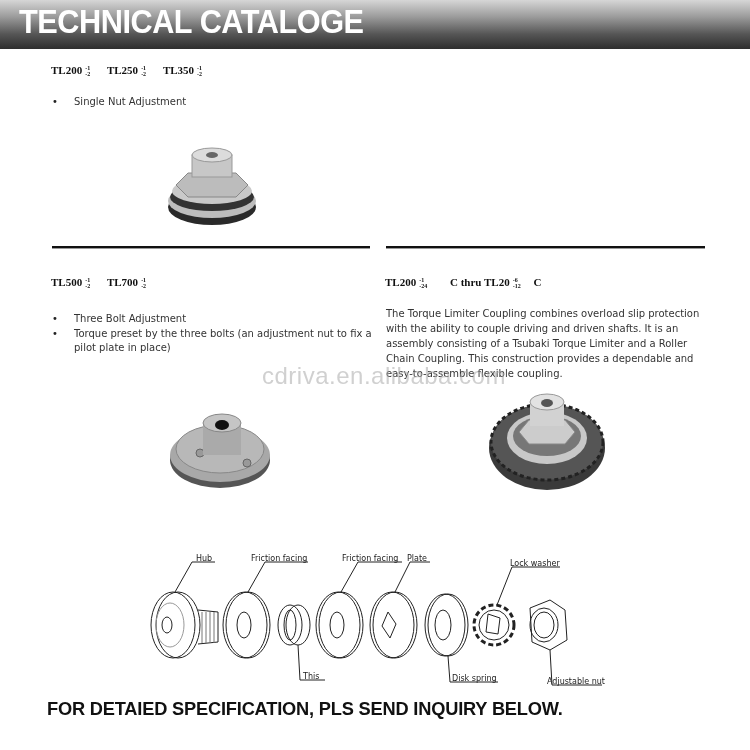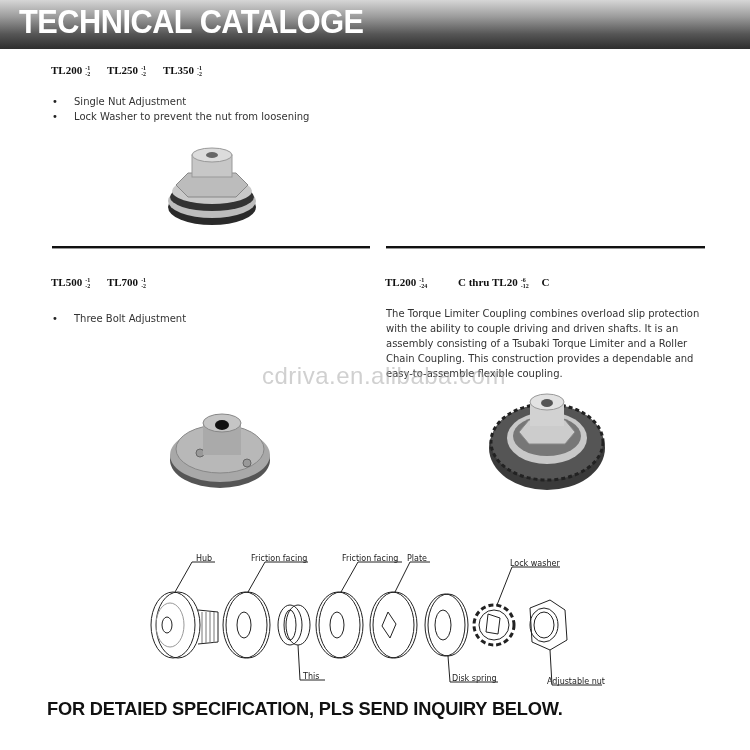--- a/index.html
+++ b/index.html
@@ -30,21 +30,20 @@
   <div class="banner-title">TECHNICAL CATALOGE</div>
 </div>
 
 <div class="model-line" style="left:51px;top:64px;">
   <span class="model"><span>TL200</span><span class="frac"><span>-1</span><span>-2</span></span></span>
   <span class="model"><span>TL250</span><span class="frac"><span>-1</span><span>-2</span></span></span>
   <span class="model"><span>TL350</span><span class="frac"><span>-1</span><span>-2</span></span></span>
 </div>
 <ul class="bul" style="left:52px;top:95px;width:320px;">
   <li>Single Nut Adjustment</li>
-  <li>Lock Washer to prevent the nut from loosening</li>
 </ul>
 <svg class="photo" style="left:162px;top:145px;" width="100" height="90">
   <ellipse cx="50" cy="62" rx="44" ry="18" fill="#2a2a2a"></ellipse>
   <ellipse cx="50" cy="56" rx="44" ry="17" fill="#bdbdbd"></ellipse>
   <ellipse cx="50" cy="52" rx="42" ry="14" fill="#333"></ellipse>
   <ellipse cx="50" cy="46" rx="40" ry="13" fill="#c9c9c9"></ellipse>
   <polygon points="14,40 26,28 74,28 86,40 74,52 26,52" fill="#bcbcbc" stroke="#888" stroke-width="1"></polygon>
   <rect x="30" y="10" width="40" height="22" fill="#c7c7c7" stroke="#999"></rect>
   <ellipse cx="50" cy="10" rx="20" ry="7" fill="#dcdcdc" stroke="#999"></ellipse>
   <ellipse cx="50" cy="10" rx="6" ry="3" fill="#666"></ellipse>
@@ -52,35 +51,36 @@
 
 <div class="rule" style="left:52px;top:246px;width:318px;"></div>
 <div class="rule" style="left:386px;top:246px;width:319px;"></div>
 
 <div class="model-line" style="left:51px;top:276px;">
   <span class="model"><span>TL500</span><span class="frac"><span>-1</span><span>-2</span></span></span>
   <span class="model"><span>TL700</span><span class="frac"><span>-1</span><span>-2</span></span></span>
 </div>
 <ul class="bul" style="left:52px;top:306px;width:320px;margin-top:6px;">
   <li>Three Bolt Adjustment</li>
+  <li>Torque preset by the three bolts (an adjustment nut to fix a pilot plate in place)</li>
 </ul>
 <svg class="photo" style="left:165px;top:405px;" width="110" height="90">
   <ellipse cx="55" cy="55" rx="50" ry="28" fill="#555"></ellipse>
   <ellipse cx="55" cy="50" rx="50" ry="27" fill="#a8a8a8"></ellipse>
   <ellipse cx="55" cy="44" rx="44" ry="24" fill="#b8b8b8" stroke="#888"></ellipse>
   <circle cx="35" cy="48" r="4" fill="#999" stroke="#666"></circle>
   <circle cx="82" cy="58" r="4" fill="#999" stroke="#666"></circle>
   <rect x="38" y="18" width="38" height="32" fill="#aaa"></rect>
   <ellipse cx="57" cy="18" rx="19" ry="9" fill="#c5c5c5" stroke="#888"></ellipse>
   <ellipse cx="57" cy="20" rx="7" ry="5" fill="#111"></ellipse>
 </svg>
 
 <div class="model-line" style="left:385px;top:276px;">
   <span class="model"><span>TL200</span><span class="frac"><span>-1</span><span>-24</span></span>
-    <span style="margin-left:28px;">C thru TL20</span><span class="frac"><span>-6</span><span>-12</span></span>
+    <span style="margin-left:20px;">C thru TL20</span><span class="frac"><span>-6</span><span>-12</span></span>
     <span style="margin-left:10px;">C</span></span>
 </div>
 <div class="para" style="left:386px;top:306px;width:320px;">The Torque Limiter Coupling combines overload slip protection with the ability to couple driving and driven shafts. It is an assembly consisting of a Tsubaki Torque Limiter and a Roller Chain Coupling. This construction provides a dependable and easy-to-assemble flexible coupling.</div>
 <svg class="photo" style="left:485px;top:390px;" width="125" height="105">
   <ellipse cx="62" cy="58" rx="58" ry="42" fill="#3a3a3a"></ellipse>
   <ellipse cx="62" cy="52" rx="56" ry="38" fill="#555" stroke="#222" stroke-dasharray="4 3" stroke-width="3"></ellipse>
   <ellipse cx="62" cy="48" rx="40" ry="26" fill="#c8c8c8"></ellipse>
   <ellipse cx="62" cy="46" rx="34" ry="20" fill="#777"></ellipse>
   <polygon points="34,42 44,30 80,30 90,42 80,54 44,54" fill="#ccc" stroke="#888"></polygon>
   <rect x="45" y="12" width="34" height="24" fill="#d2d2d2"></rect>

